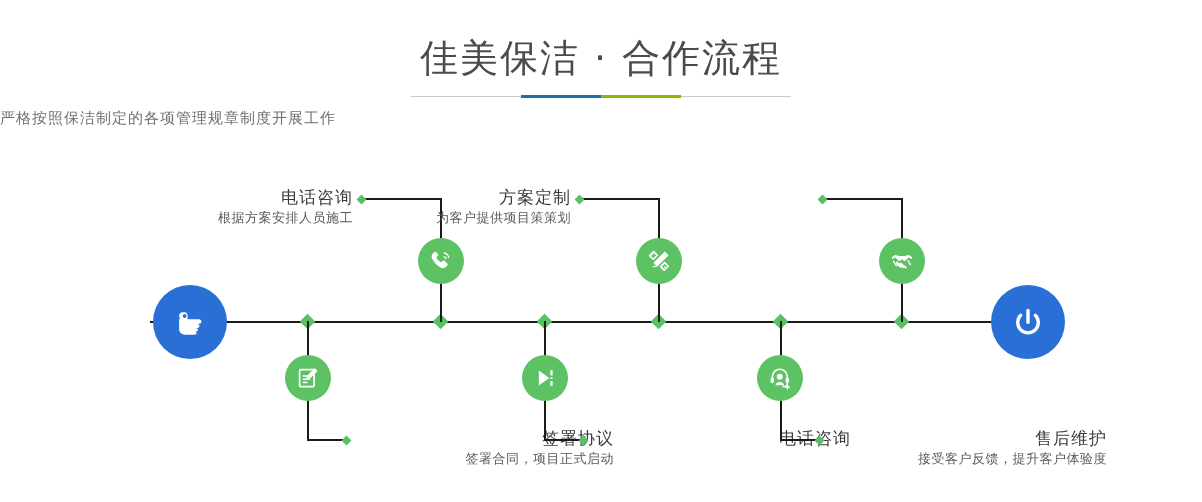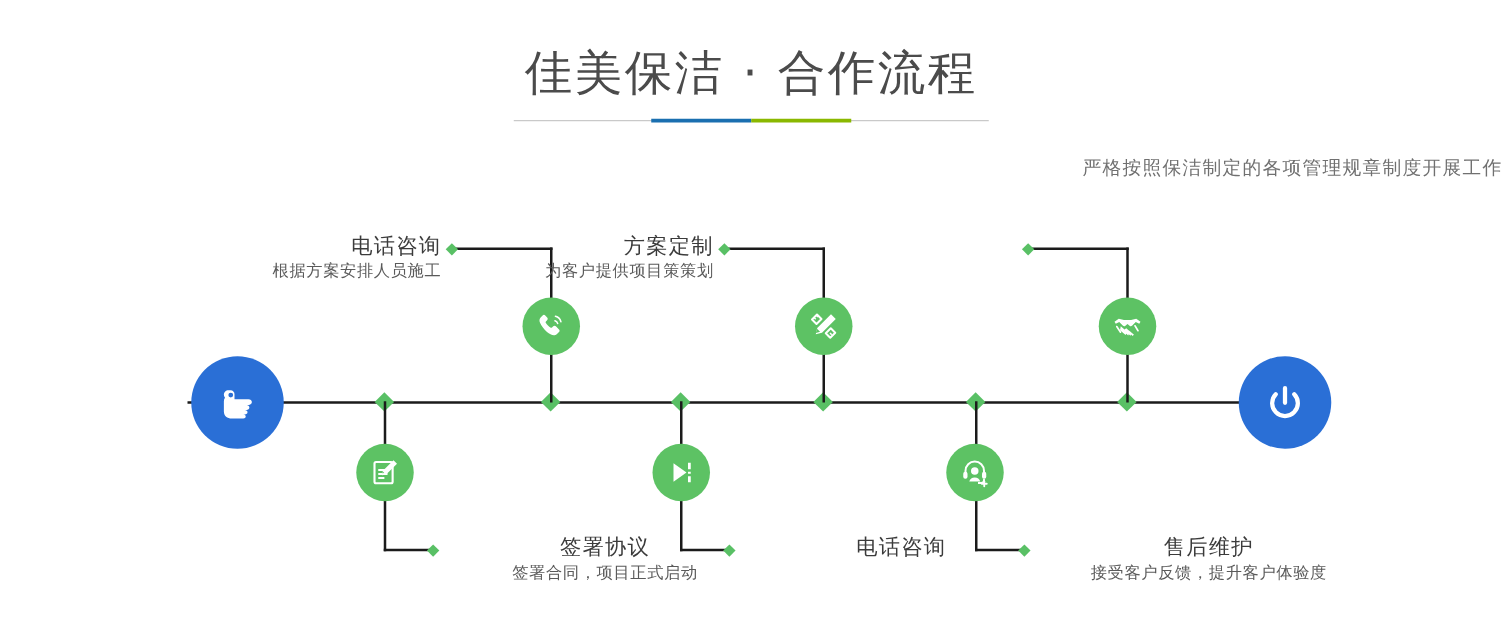--- a/index.html
+++ b/index.html
@@ -64,26 +64,25 @@
     top: 0;
     width: 80px;
     height: 3px;
     background: #8ab800;
   }
   #page-subtitle {
     position: absolute;
     left: 0;
     top: 106px;
     width: 1202px;
-    text-align: right;
+    text-align: left;
     font-size: 15px;
     line-height: 24px;
     color: #707070;
     letter-spacing: 1px;
-    margin-top: 16px;
   }
 
   
   #timeline {
     position: absolute;
     left: 0;
     top: 150px;
     width: 1202px;
     height: 352px;
   }
@@ -165,21 +164,21 @@
     color: #3b3b3b;
     letter-spacing: 1px;
   }
   .step-desc {
     font-size: 13px;
     line-height: 20px;
     color: #5a5a5a;
     letter-spacing: 0.5px;
   }
   .align-right { text-align: right; }
-  .align-left  { text-align: center; }
+  .align-left  { text-align: right; }
 </style>
 </head>
 <body>
 
 <div id="header">
 
   <div id="page-title">佳美保洁 · 合作流程</div>
 
   <div id="divider">
     <div class="rule"></div>

